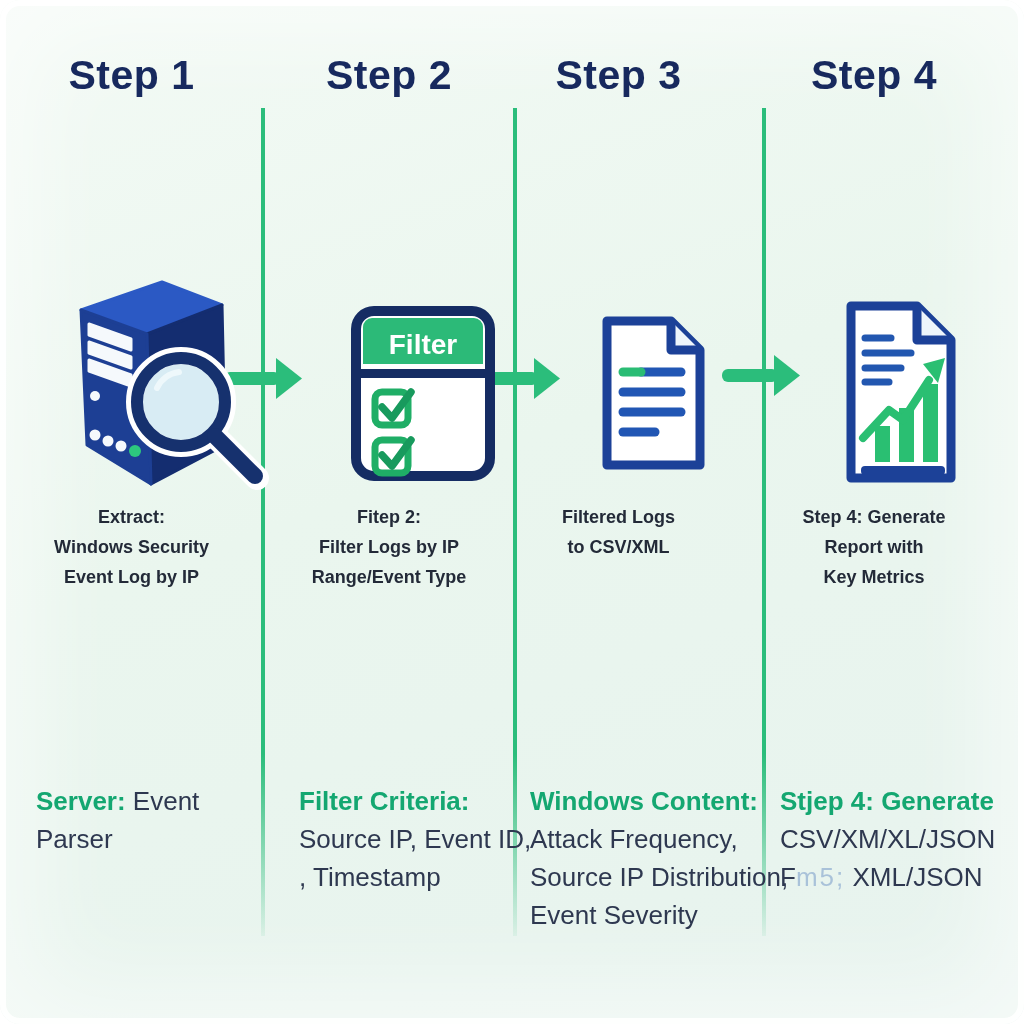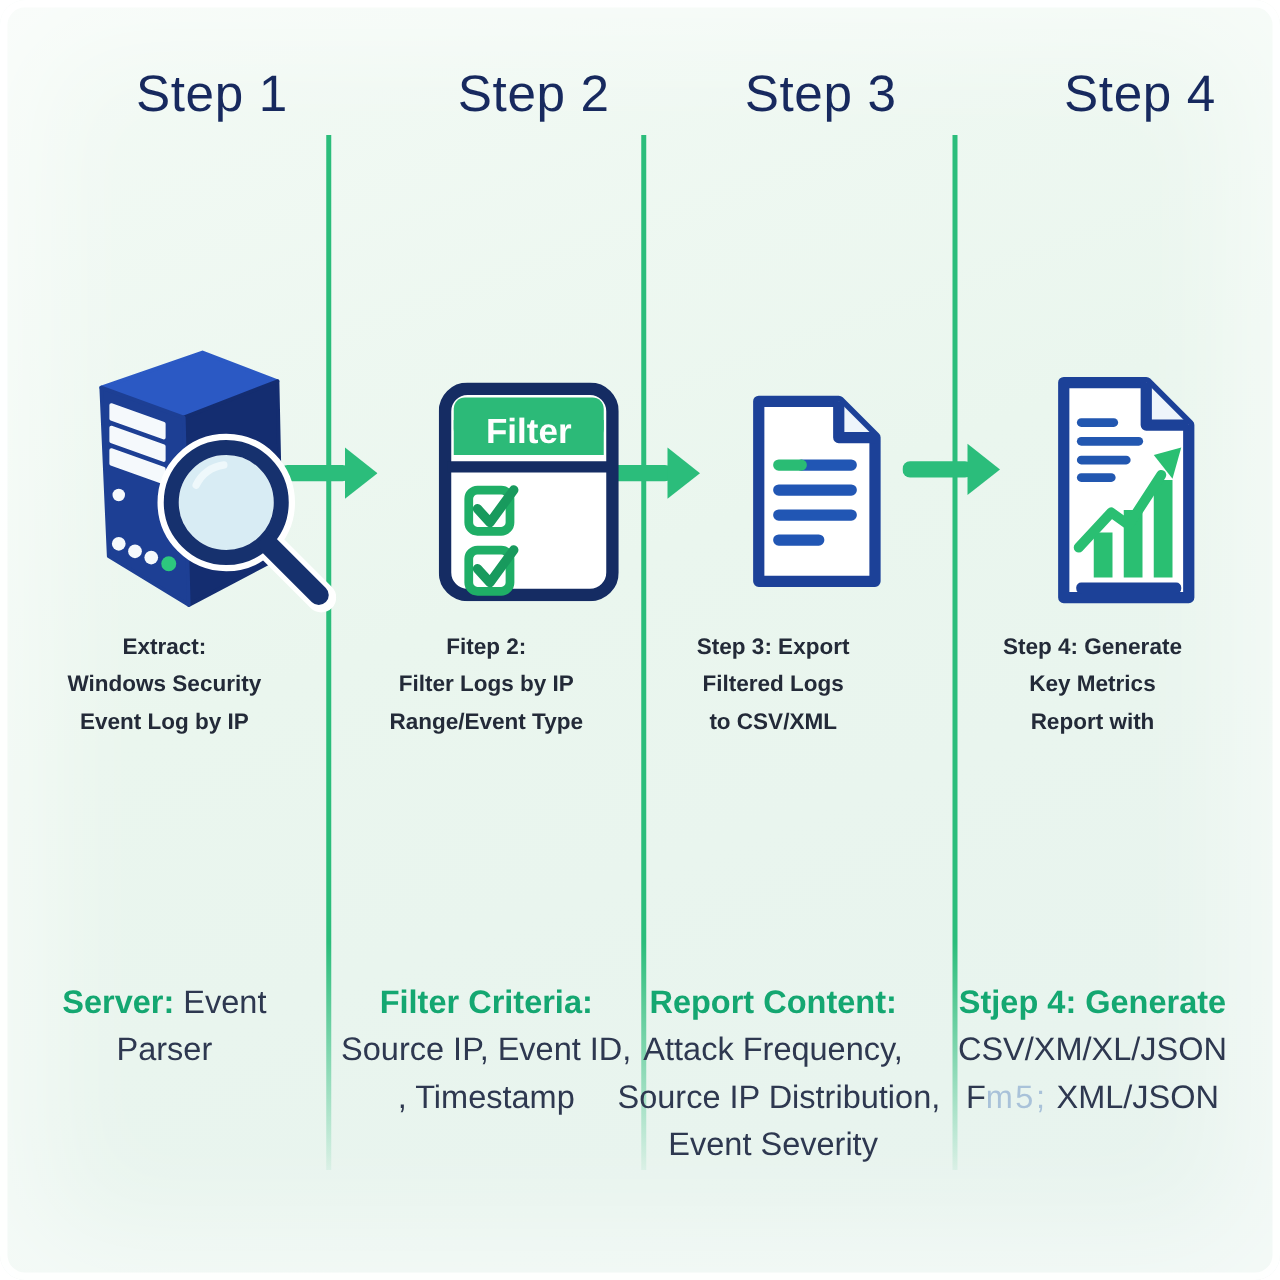--- a/index.html
+++ b/index.html
@@ -10,31 +10,31 @@
     border-radius:20px;
     box-shadow:inset 0 0 0 6px rgba(255,255,255,.9), inset 0 0 90px 36px rgba(255,255,255,.55);
   }
   .divider{
     position:absolute;top:108px;height:828px;width:4px;
     background:linear-gradient(to bottom,var(--green,#2bbd7b) 0%,var(--green,#2bbd7b) 78%,rgba(43,189,123,.08) 100%);
   }
   .col{position:absolute;top:0;height:100%;}
   .step-header{
     position:absolute;top:52px;left:0;width:100%;text-align:center;
-    font-size:41px;font-weight:400;letter-spacing:.5px;color:var(--navy,#17295e);margin-left:38px;
+    font-size:41px;font-weight:700;letter-spacing:.5px;color:var(--navy,#17295e);
   }
   .icon-wrap{position:absolute;padding-left:33px;}
   .caption{
     position:absolute;top:502px;left:0;width:100%;text-align:center;
     font-size:18px;line-height:30px;font-weight:700;color:var(--caption,#232a38);
   }
   .caption span{display:block;white-space:nowrap;}
   .footer{
-    position:absolute;top:782px;left:0;width:100%;text-align:center;
-    font-size:26px;line-height:38px;color:var(--footer,#2e3850);
+    position:absolute;top:782px;left:0;width:100%;text-align:left;
+    font-size:26px;line-height:38px;color:var(--footer,#2e3850);padding-left:36px;
   }
   .f-line{display:block;white-space:nowrap;}
   .lead{color:var(--greentext,#14a771);font-weight:700;}
   .artifact{color:#9fbad6;opacity:.85;letter-spacing:2px;}
   .arrow{position:absolute;width:78px;height:44px;}
 </style>
 </head>
 <body>
 
 <div class="canvas">
@@ -136,27 +136,26 @@
         <path d="M76,7 V36 H105" fill="#eef5fb" stroke="#1c4198" stroke-width="9" stroke-linejoin="round"></path>
         <line x1="46" y1="58" x2="86" y2="58" stroke="#2156b4" stroke-width="9" stroke-linecap="round"></line>
         <line x1="28" y1="58" x2="46" y2="58" stroke="#2abc74" stroke-width="9" stroke-linecap="round"></line>
         <line x1="28" y1="78" x2="86" y2="78" stroke="#2156b4" stroke-width="9" stroke-linecap="round"></line>
         <line x1="28" y1="98" x2="86" y2="98" stroke="#2156b4" stroke-width="9" stroke-linecap="round"></line>
         <line x1="28" y1="118" x2="60" y2="118" stroke="#2156b4" stroke-width="9" stroke-linecap="round"></line>
       </svg>
     </div>
 
     <div class="caption">
-      <span>Step 3: Export</span>
       <span>Filtered Logs</span>
       <span>to CSV/XML</span>
     </div>
 
     <div class="footer">
-      <span class="f-line"><span class="lead">Report Content:</span><span></span></span>
+      <span class="f-line"><span class="lead">Windows Content:</span><span></span></span>
       <span class="f-line">Attack Frequency,</span>
       <span class="f-line">Source IP Distribution,</span>
       <span class="f-line">Event Severity</span>
     </div>
   </div>
 
   <div class="col" style="left:744px;width:260px">
     <div class="step-header">Step 4</div>
 
     <div class="icon-wrap" style="left:62px;top:298px;width:126px;height:188px">
@@ -171,22 +170,22 @@
         <rect x="60" y="110" width="15" height="54" fill="#2abf72"></rect>
         <rect x="84" y="86" width="15" height="78" fill="#2abf72"></rect>
         <path d="M24,140 L50,112 L64,122 L90,82" fill="none" stroke="#2abf72" stroke-width="8" stroke-linecap="round" stroke-linejoin="round"></path>
         <polygon points="84,66 106,60 99,85" fill="#2abf72"></polygon>
         <rect x="22" y="168" width="84" height="9" rx="4" fill="#1c4198"></rect>
       </svg>
     </div>
 
     <div class="caption">
       <span>Step 4: Generate</span>
+      <span>Report with</span>
       <span>Key Metrics</span>
-      <span>Report with</span>
     </div>
 
     <div class="footer">
       <span class="f-line"><span class="lead">Stjep 4: Generate</span><span></span></span>
       <span class="f-line">CSV/XM/XL/JSON</span>
       <span class="f-line"><span>F</span><span class="artifact">m5;</span><span> XML/JSON</span></span>
     </div>
   </div>
 
 </div>

